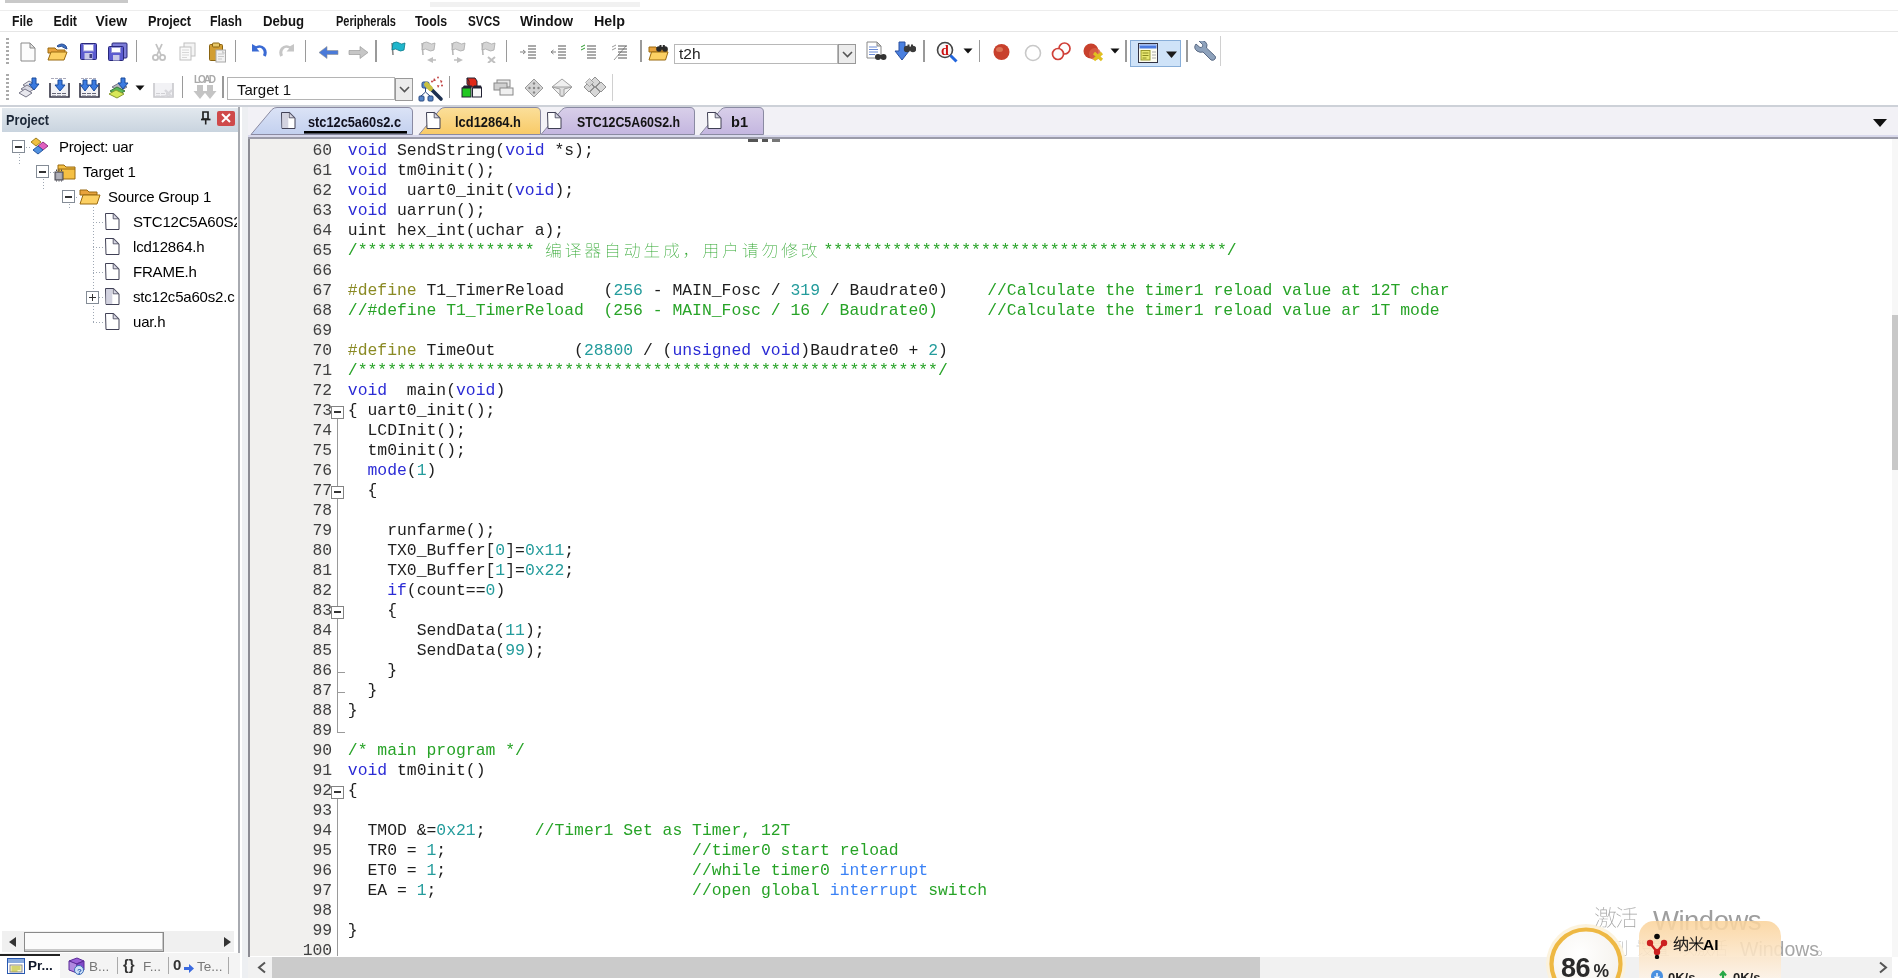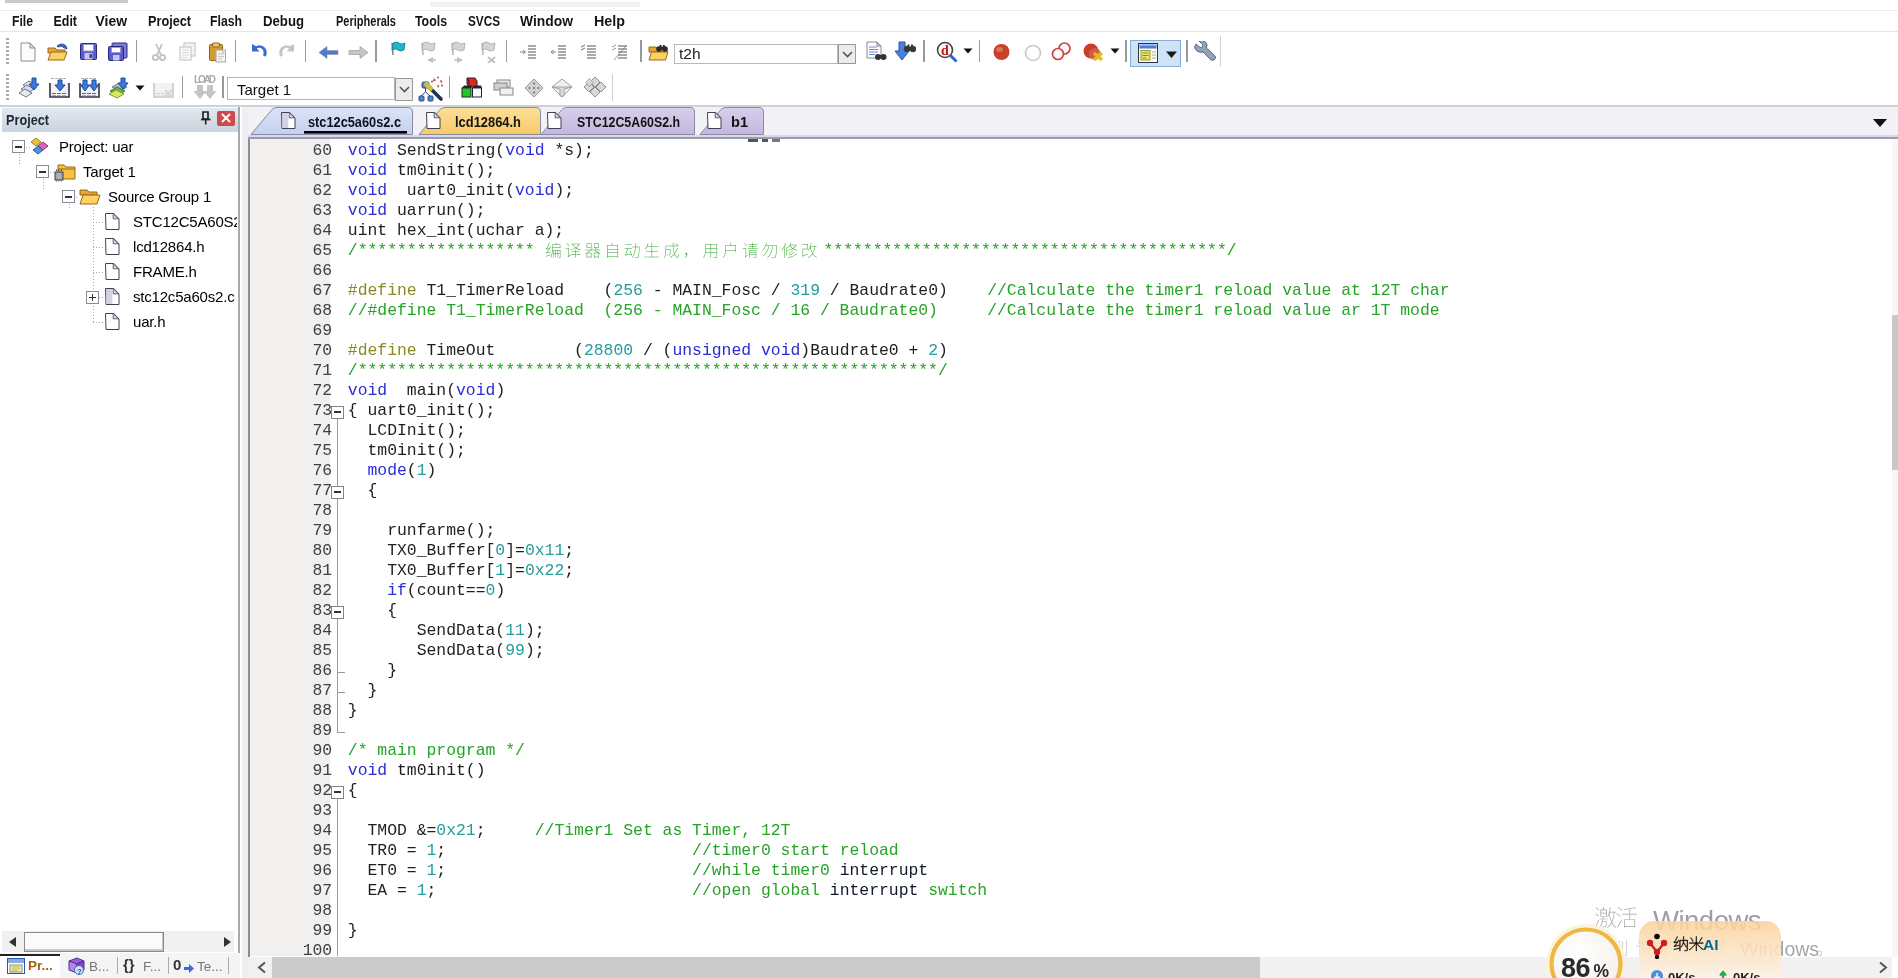--- a/index.html
+++ b/index.html
@@ -1,19 +1,19 @@
 <!DOCTYPE html>
 <html><head><meta charset="utf-8"><style>
 *{margin:0;padding:0;box-sizing:border-box}
 html,body{width:1898px;height:978px;overflow:hidden;background:#fff;font-family:"Liberation Sans",sans-serif}
 .abs{position:absolute}
 .ic{position:absolute}
 #code{position:absolute;left:348.3px;top:142px;font-family:"Liberation Mono",monospace;font-size:16.4px;line-height:20px;white-space:pre;color:#1e1e1e}
 #gutter{position:absolute;left:250px;top:142px;width:76.2px;text-align:right;font-family:"Liberation Mono",monospace;font-size:16.4px;line-height:20px;white-space:pre;color:#414141}
-.k{color:#2b2bd5}.n{color:#249c9c}.c{color:#27a327}.d{color:#8a8a24}.b{color:#0f172a}
+.k{color:#2b2bd5}.n{color:#249c9c}.c{color:#27a327}.d{color:#8a8a24}.b{color:#3b82f6}
 </style></head><body>
 <div class="abs" style="left:5px;top:0;width:123px;height:3px;background:#c9c9c9"></div>
 <div class="abs" style="left:430px;top:2px;width:210px;height:5px;background:#f1f1f1"></div>
 <div class="abs" style="left:0;top:10px;width:1898px;height:1px;background:#ededed"></div>
 <svg class="ic" style="left:0;top:8px" width="700" height="24" viewBox="0 0 700 24">
     <text x="12" y="17.5" font-family="Liberation Sans" font-size="15px" font-weight="600" fill="#151515" textLength="21" lengthAdjust="spacingAndGlyphs">File</text>
     <text x="53.5" y="17.5" font-family="Liberation Sans" font-size="15px" font-weight="600" fill="#151515" textLength="23.5" lengthAdjust="spacingAndGlyphs">Edit</text>
     <text x="95.5" y="17.5" font-family="Liberation Sans" font-size="15px" font-weight="600" fill="#151515" textLength="31.5" lengthAdjust="spacingAndGlyphs">View</text>
     <text x="148" y="17.5" font-family="Liberation Sans" font-size="15px" font-weight="600" fill="#151515" textLength="43" lengthAdjust="spacingAndGlyphs">Project</text>
     <text x="210" y="17.5" font-family="Liberation Sans" font-size="15px" font-weight="600" fill="#151515" textLength="32" lengthAdjust="spacingAndGlyphs">Flash</text>
@@ -437,21 +437,21 @@
     <path d="M3 1 v10 l7 -5 z" fill="#333"></path>
   </svg>
 <div class="abs" style="left:0;top:953px;width:240px;height:25px;background:#f4f4f4"></div>
 <div class="abs" style="left:0;top:953.5px;width:60px;height:24.5px;background:#fff;border-top:2px solid #222"></div>
 <svg class="ic" style="left:7px;top:958px" width="18" height="16">
     <rect x="0.5" y="0.5" width="17" height="15" fill="#fff" stroke="#2858b0"></rect>
     <rect x="1" y="1" width="16" height="4" fill="#88aade"></rect>
     <rect x="3" y="7" width="12" height="7" fill="#f8f8c0" stroke="#889"></rect>
     <path d="M4.5 9 h9 M4.5 11 h9 M4.5 13 h6" stroke="#b0b020"></path>
   </svg>
-<div class="abs" style="left:28px;top:958px;font-size:13.5px;font-weight:600;color:#a16207">Pr...</div>
+<div class="abs" style="left:28px;top:958px;font-size:13.5px;font-weight:600;color:#0f172a">Pr...</div>
 <svg class="ic" style="left:66px;top:957px" width="20" height="18">
     <path d="M3 4 l8 -3 l7 3 l-8 3 z" fill="#9a60d8" stroke="#5a2a98"></path>
     <path d="M3 4 v9 l8 3 v-9 z" fill="#b088e0" stroke="#5a2a98"></path>
     <path d="M18 4 v9 l-7 3 v-9 z" fill="#8048c8" stroke="#5a2a98"></path>
     <circle cx="13" cy="13" r="4.5" fill="#cfe2f8" stroke="#3a6ab8"></circle>
     <text x="11" y="17" font-size="8" font-weight="bold" fill="#2858b0">?</text>
   </svg>
 <div class="abs" style="left:89px;top:959px;font-size:13.5px;color:#777">B...</div>
 <div class="abs" style="left:117px;top:957px;width:1px;height:17px;background:#aaa"></div>
 <div class="abs" style="left:123px;top:956px;font-size:15px;font-weight:700;color:#333">{}</div>
@@ -683,21 +683,21 @@
     </g>
     <g fill="#0a0a0a">
       <circle cx="12" cy="3.5" r="2.8"></circle>
       <circle cx="12" cy="24" r="2.2"></circle>
     </g>
   </svg>
 <svg style="position:absolute;left:1672.5px;top:932.7px;overflow:visible" width="46" height="22" viewBox="0 0 46 22">
     <path transform="translate(0.00,16.80) scale(0.01600,-0.01600)" d="M880 602H910V-15Q910 -36 903.0 -46.5Q896 -57 879 -62Q862 -65 825.5 -65.5Q789 -66 727 -66Q726 -61 722.5 -52.5Q719 -44 715 -37Q768 -38 807.0 -38.0Q846 -38 859 -37Q880 -36 880 -16ZM418 602H895V572H447V-70H418ZM649 830H679V706Q679 640 673.5 567.5Q668 495 650.5 420.5Q633 346 596.0 274.0Q559 202 496 137Q493 140 488.5 143.5Q484 147 479.5 150.0Q475 153 471 155Q533 219 569.0 289.0Q605 359 622.0 431.0Q639 503 644.0 572.5Q649 642 649 705ZM631 464 657 475Q693 426 730.5 368.5Q768 311 800.0 257.5Q832 204 850 164L823 149Q805 189 773.5 244.0Q742 299 705.0 357.0Q668 415 631 464ZM70 195Q70 199 68.0 205.0Q66 211 64.0 217.0Q62 223 59 227Q73 229 91.0 248.0Q109 267 133 295Q145 309 170.0 341.0Q195 373 227.0 417.0Q259 461 291.5 512.0Q324 563 352 615L379 601Q315 493 242.5 392.0Q170 291 97 216V215Q97 215 93.0 213.5Q89 212 83.5 209.0Q78 206 74.0 202.5Q70 199 70 195ZM70 195V221L92 236L376 292Q376 286 376.5 279.0Q377 272 378 267Q278 246 219.0 233.5Q160 221 130.0 214.0Q100 207 88.0 203.0Q76 199 70 195ZM64 432Q64 436 62.0 442.0Q60 448 58.0 454.0Q56 460 54 464Q65 466 78.5 484.0Q92 502 108 529Q117 543 134.5 573.0Q152 603 174.0 644.5Q196 686 218.0 733.5Q240 781 257 828L284 816Q257 750 225.5 685.0Q194 620 160.0 561.0Q126 502 91 454V453Q91 453 87.0 451.0Q83 449 77.5 446.0Q72 443 68.0 439.5Q64 436 64 432ZM64 432V458L86 471L288 497Q288 491 288.0 483.5Q288 476 289 472Q219 462 176.0 455.0Q133 448 110.5 444.0Q88 440 78.5 437.5Q69 435 64 432ZM54 38Q116 52 205.0 73.0Q294 94 388 117L390 89Q301 67 214.0 46.5Q127 26 61 9Z" fill="#101010" stroke="#101010" stroke-width="36"></path>
     <path transform="translate(15.30,16.80) scale(0.01600,-0.01600)" d="M66 434H931V405H66ZM483 829H513V-70H483ZM843 775 871 762Q848 721 820.0 674.0Q792 627 762.5 583.5Q733 540 707 507L683 520Q710 553 739.5 598.0Q769 643 796.5 690.0Q824 737 843 775ZM136 752 162 763Q193 727 222.5 684.0Q252 641 276.0 599.5Q300 558 313 526L285 514Q273 546 249.5 587.0Q226 628 196.5 671.5Q167 715 136 752ZM456 424 481 413Q446 349 398.0 286.5Q350 224 294.5 168.0Q239 112 181.5 66.5Q124 21 69 -11Q66 -7 62.0 -2.5Q58 2 54.5 6.0Q51 10 47 13Q102 42 160.0 86.0Q218 130 273.0 185.0Q328 240 375.0 301.0Q422 362 456 424ZM538 425Q573 365 621.0 306.0Q669 247 725.5 193.5Q782 140 841.0 97.0Q900 54 956 27Q952 24 948.0 19.5Q944 15 940.5 10.5Q937 6 934 2Q878 32 819.0 77.0Q760 122 703.5 177.0Q647 232 598.5 292.0Q550 352 514 413Z" fill="#101010" stroke="#101010" stroke-width="36"></path>
   </svg>
-<div class="abs" style="left:1703px;top:936px;font-size:15.5px;font-weight:700;color:#0369a1">AI</div>
+<div class="abs" style="left:1703px;top:936px;font-size:15.5px;font-weight:700;color:#000000">AI</div>
 <svg class="ic" style="left:1650px;top:966px" width="125" height="12">
     <circle cx="7" cy="10" r="6" fill="#4a90e0"></circle>
     <path d="M7 7 v6 M4.5 10.5 l2.5 2.5 l2.5 -2.5" stroke="#fff" stroke-width="1.4" fill="none"></path>
     <text x="18" y="15.5" font-size="13" font-weight="bold" fill="#222">0K/s</text>
     <path d="M73 14 v-7 M70 9.5 l3 -3.5 l3 3.5" stroke="#28a848" stroke-width="2.2" fill="none"></path>
     <text x="83" y="15.5" font-size="13" font-weight="bold" fill="#222">0K/s</text>
   </svg>
 <svg class="ic" style="left:1545px;top:921px" width="84" height="57">
 <defs>
       <radialGradient id="cg" cx="0.4" cy="0.35" r="0.85">

